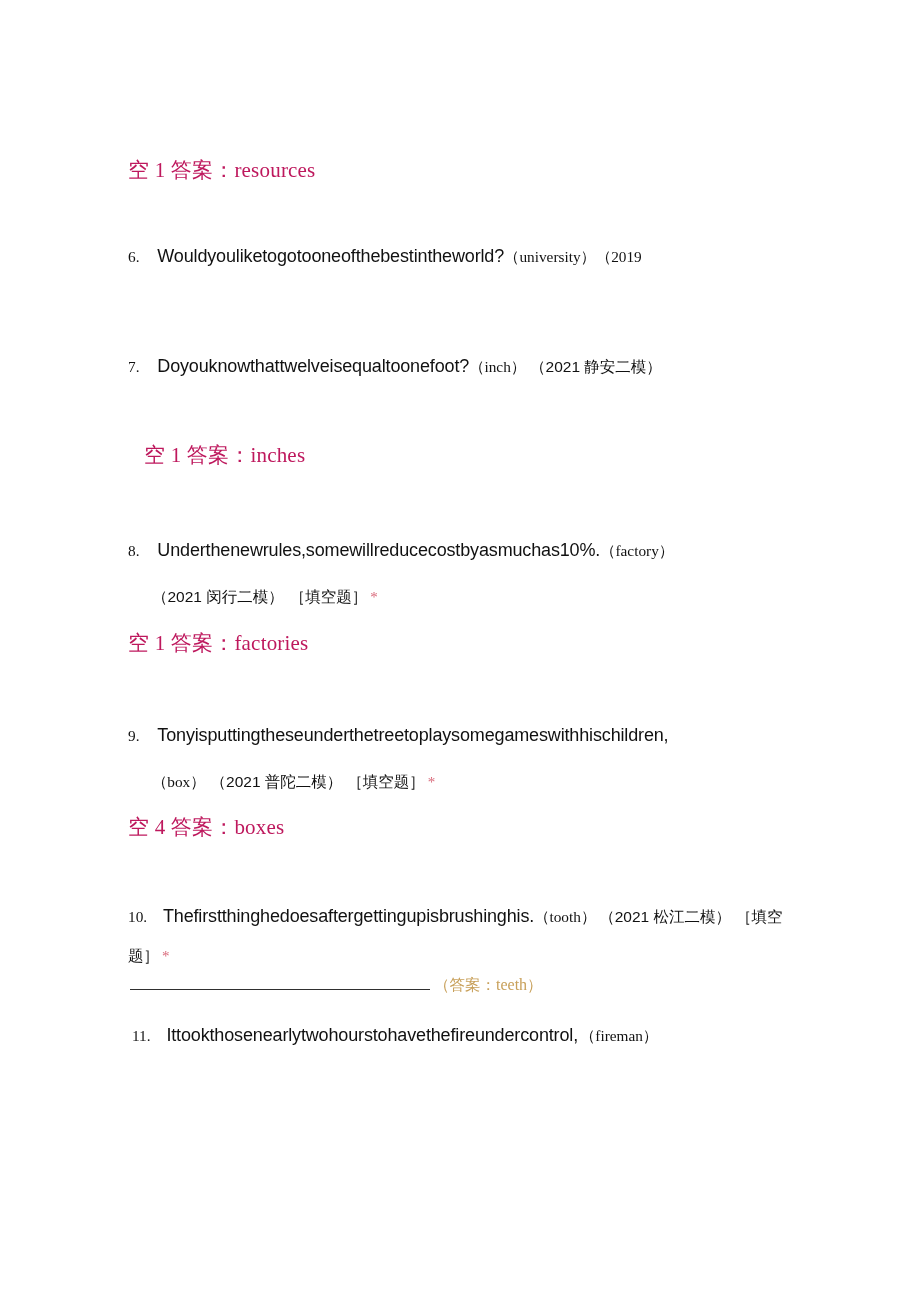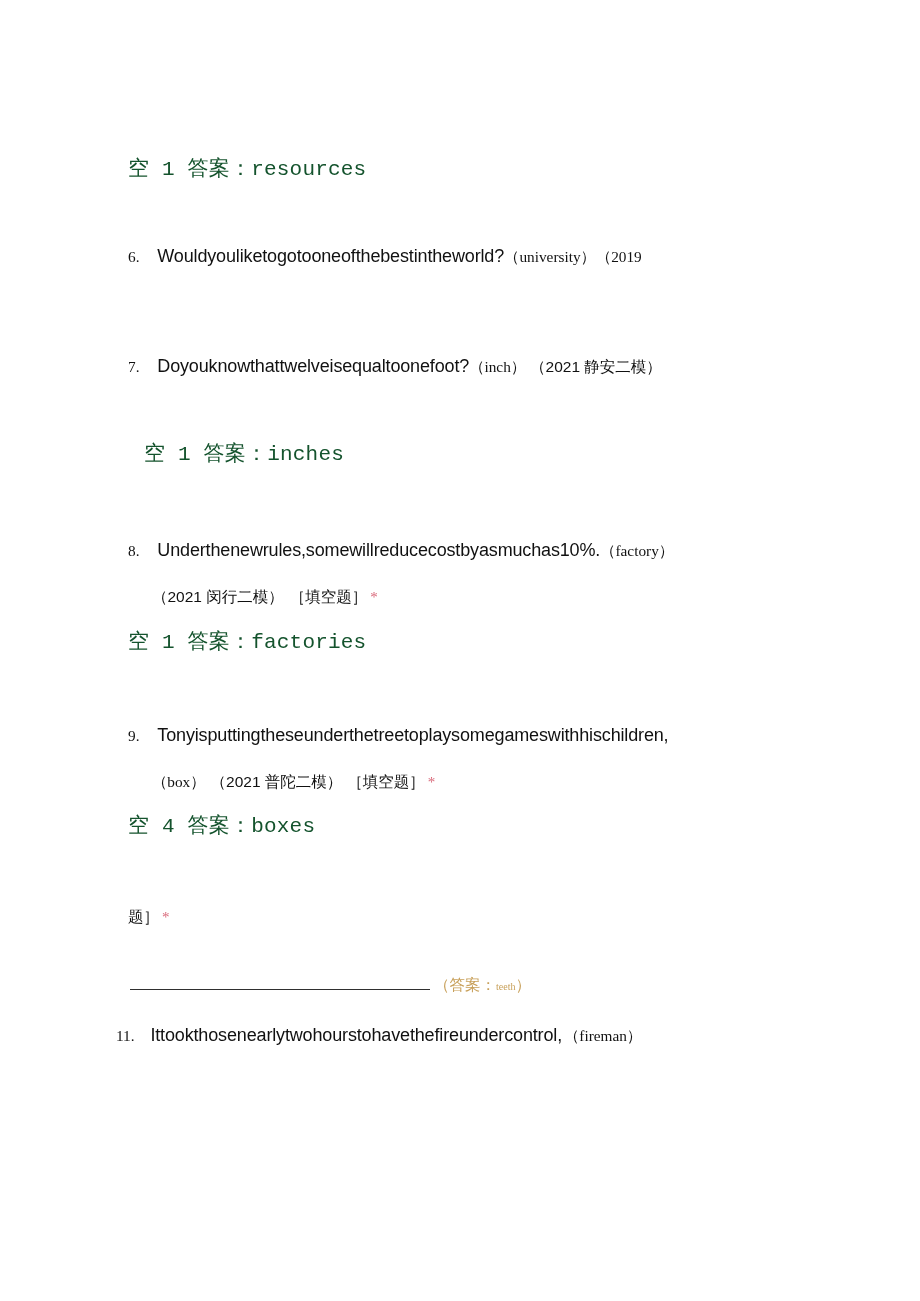--- a/index.html
+++ b/index.html
@@ -26,24 +26,24 @@
   }
 
   
   .blk {
     position: absolute;
     box-sizing: border-box;
   }
 
   
   .answer-line {
-    font-family: Liberation Mono, monospace;
+    font-family: Liberation Serif, serif;
     font-size: 21px;
     line-height: 30px;
-    color: #14532d;
+    color: #be185d;
     letter-spacing: 0.2px;
     white-space: nowrap;
   }
 
   
   .question {
     font-size: 15.3px;
     line-height: 56px;
     color: #111111;
   }
@@ -91,21 +91,21 @@
   }
   .inline-answer {
     font-family: "Liberation Sans", "DejaVu Sans", sans-serif;
     font-size: 15.5px;
     color: #c8a05a;
     margin-left: 4px;
     white-space: nowrap;
   }
   .inline-answer .ia-en {
     font-family: "Liberation Serif", "DejaVu Serif", serif;
-    font-size: 10px;
+    font-size: 16px;
   }
 
   .nowrap { white-space: nowrap; }
 </style>
 </head>
 <body>
 
 <div class="page">
 
   <div class="blk answer-line" style="left:128px; top:155px;">
@@ -153,29 +153,33 @@
       <span class="q-paren">（box）</span><span style="display:inline-block;width:5px;"></span><span class="tag-cn">（2021 普陀二模）</span><span style="display:inline-block;width:5px;"></span><span class="tag-cn">［填空题］</span><span style="display:inline-block;width:3px;"></span><span class="star-red">*</span>
     </div>
   </div>
 
   <div class="blk answer-line" style="left:128px; top:812px;">
     <span>空 4 答案：boxes</span>
   </div>
 
   <div class="blk question" style="left:128px; top:897px; width:700px; line-height:39px;">
     <div class="nowrap">
+      <span class="num">10.</span>
+      <span style="display:inline-block;width:12px;"></span><span class="q-en">Thefirstthinghedoesaftergettingupisbrushinghis.</span><span class="q-paren">（tooth）</span><span style="display:inline-block;width:3px;"></span><span class="tag-cn">（2021 松江二模）</span><span style="display:inline-block;width:5px;"></span><span class="tag-cn">［填空</span>
+    </div>
+    <div class="nowrap">
       <span class="tag-cn">题］</span><span style="display:inline-block;width:3px;"></span><span class="star-red">*</span>
     </div>
   </div>
 
   <div class="blank-row" style="left:130px; top:975px;">
     <span class="blank-underscores"></span>
     <span class="inline-answer"><span>（答案：</span><span class="ia-en">teeth</span><span>）</span></span>
   </div>
 
-  <div class="blk question" style="left:116px; top:1015px; width:700px; line-height:40px;">
+  <div class="blk question" style="left:132px; top:1015px; width:700px; line-height:40px;">
     <div class="nowrap">
       <span class="num">11.</span>
       <span style="display:inline-block;width:12px;"></span><span class="q-en">Ittookthosenearlytwohourstohavethefireundercontrol,</span><span style="display:inline-block;width:2px;"></span><span class="q-paren">（fireman）</span>
     </div>
   </div>
 
 </div>
 
 </body></html>

